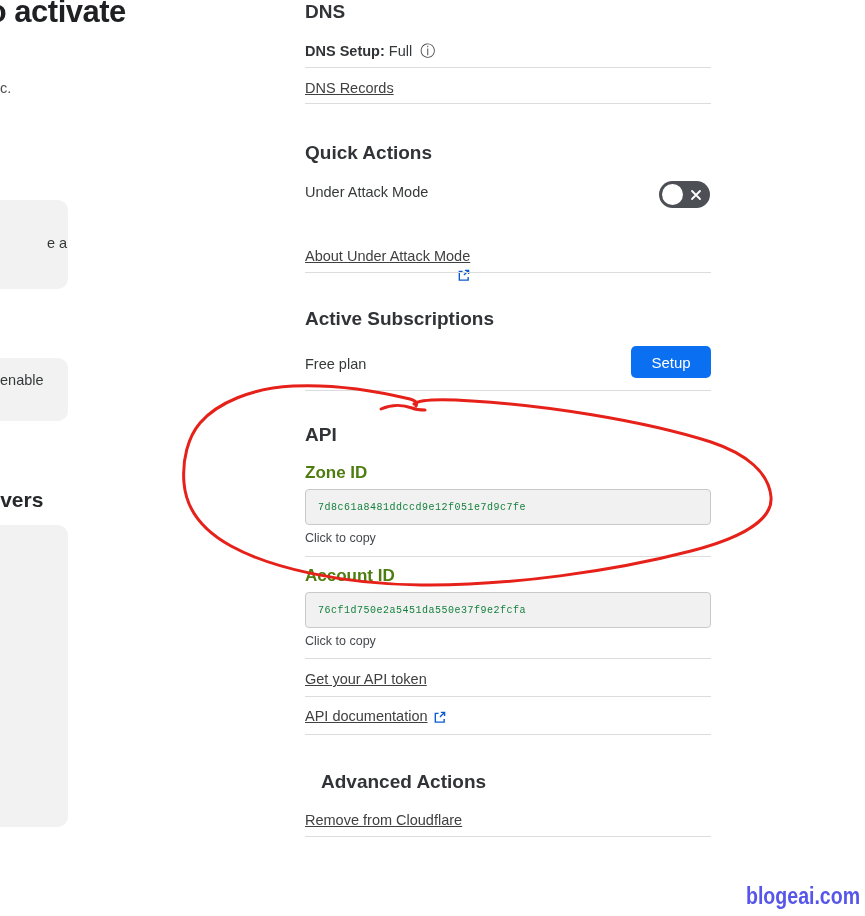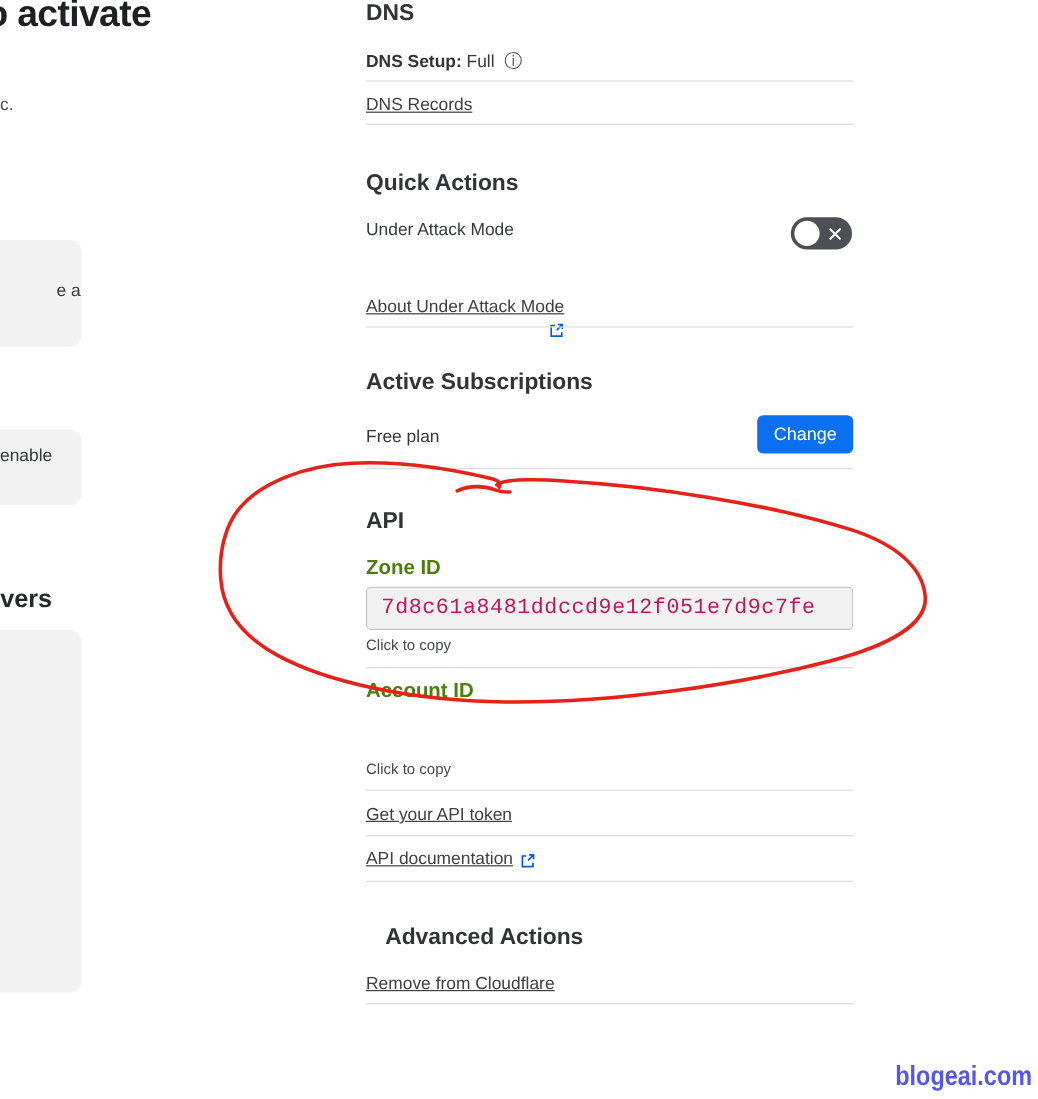--- a/index.html
+++ b/index.html
@@ -38,21 +38,21 @@
   .small-text{position:absolute;font-size:12.5px;color:#45484c;}
   .desc{width:312px;line-height:1.6;white-space:normal;}
   .info-icon{color:#4a4d51;font-size:15px;font-weight:400;margin-left:4px;}
   .id-box{
     position:absolute;left:0;width:404px;height:34px;
     background:#f1f1f1;border:1px solid #c9c9c9;border-radius:4px;
     display:flex;align-items:center;cursor:pointer;
   }
   .id-box code{
     font-family:"Liberation Mono","DejaVu Sans Mono",monospace;
-    font-size:18px;color:#be185d;padding-left:12px;letter-spacing:0.5px;
+    font-size:10px;color:#15803d;padding-left:12px;letter-spacing:0.5px;
   }
   .btn-primary{
     position:absolute;background:#0b6ff2;color:#ffffff;border:none;border-radius:5px;
     font-size:15px;font-family:inherit;cursor:pointer;
     width:80px;height:32px;display:flex;align-items:center;justify-content:center;
   }
   .toggle{
     position:absolute;width:51px;height:27px;background:#4c4f54;border-radius:14px;
     cursor:pointer;
   }
@@ -115,31 +115,34 @@
     <span>About Under Attack Mode</span>
     <svg width="13" height="13" viewBox="0 0 14 14">
       <path d="M6 2.5 H2.5 V12 H12 V8.5" fill="none" stroke="#0b5ad1" stroke-width="1.5"></path>
       <path d="M8.5 1.5 H12.5 V5.5 M12.3 1.7 L7.5 6.5" fill="none" stroke="#0b5ad1" stroke-width="1.5"></path>
     </svg>
   </a>
   <div class="hr" style="top:272px;"></div>
 
   <div class="section-title" style="top:308px;">Active Subscriptions</div>
   <div class="body-text" style="top:356px;">Free plan</div>
-  <button class="btn-primary" style="left:326px;top:346px;">Change</button>
+  <button class="btn-primary" style="left:326px;top:346px;">Setup</button>
   <div class="hr" style="top:390px;"></div>
 
   <div class="section-title" style="top:424px;">API</div>
   <div class="sub-label" style="top:463px;">Zone ID</div>
   <div class="id-box" style="top:489px;">
     <code>7d8c61a8481ddccd9e12f051e7d9c7fe</code>
   </div>
   <div class="small-text" style="top:531px;">Click to copy</div>
   <div class="hr" style="top:556px;"></div>
   <div class="sub-label" style="top:566px;">Account ID</div>
+  <div class="id-box" style="top:592px;">
+    <code>76cf1d750e2a5451da550e37f9e2fcfa</code>
+  </div>
   <div class="small-text" style="top:634px;">Click to copy</div>
   <div class="hr" style="top:658px;"></div>
   <a class="link" style="top:671px;">
     <span>Get your API token</span>
   </a>
   <div class="hr" style="top:696px;"></div>
   <a class="link" style="top:708px;">
     <span>API documentation</span>
     <svg width="13" height="13" viewBox="0 0 14 14">
       <path d="M6 2.5 H2.5 V12 H12 V8.5" fill="none" stroke="#0b5ad1" stroke-width="1.5"></path>

